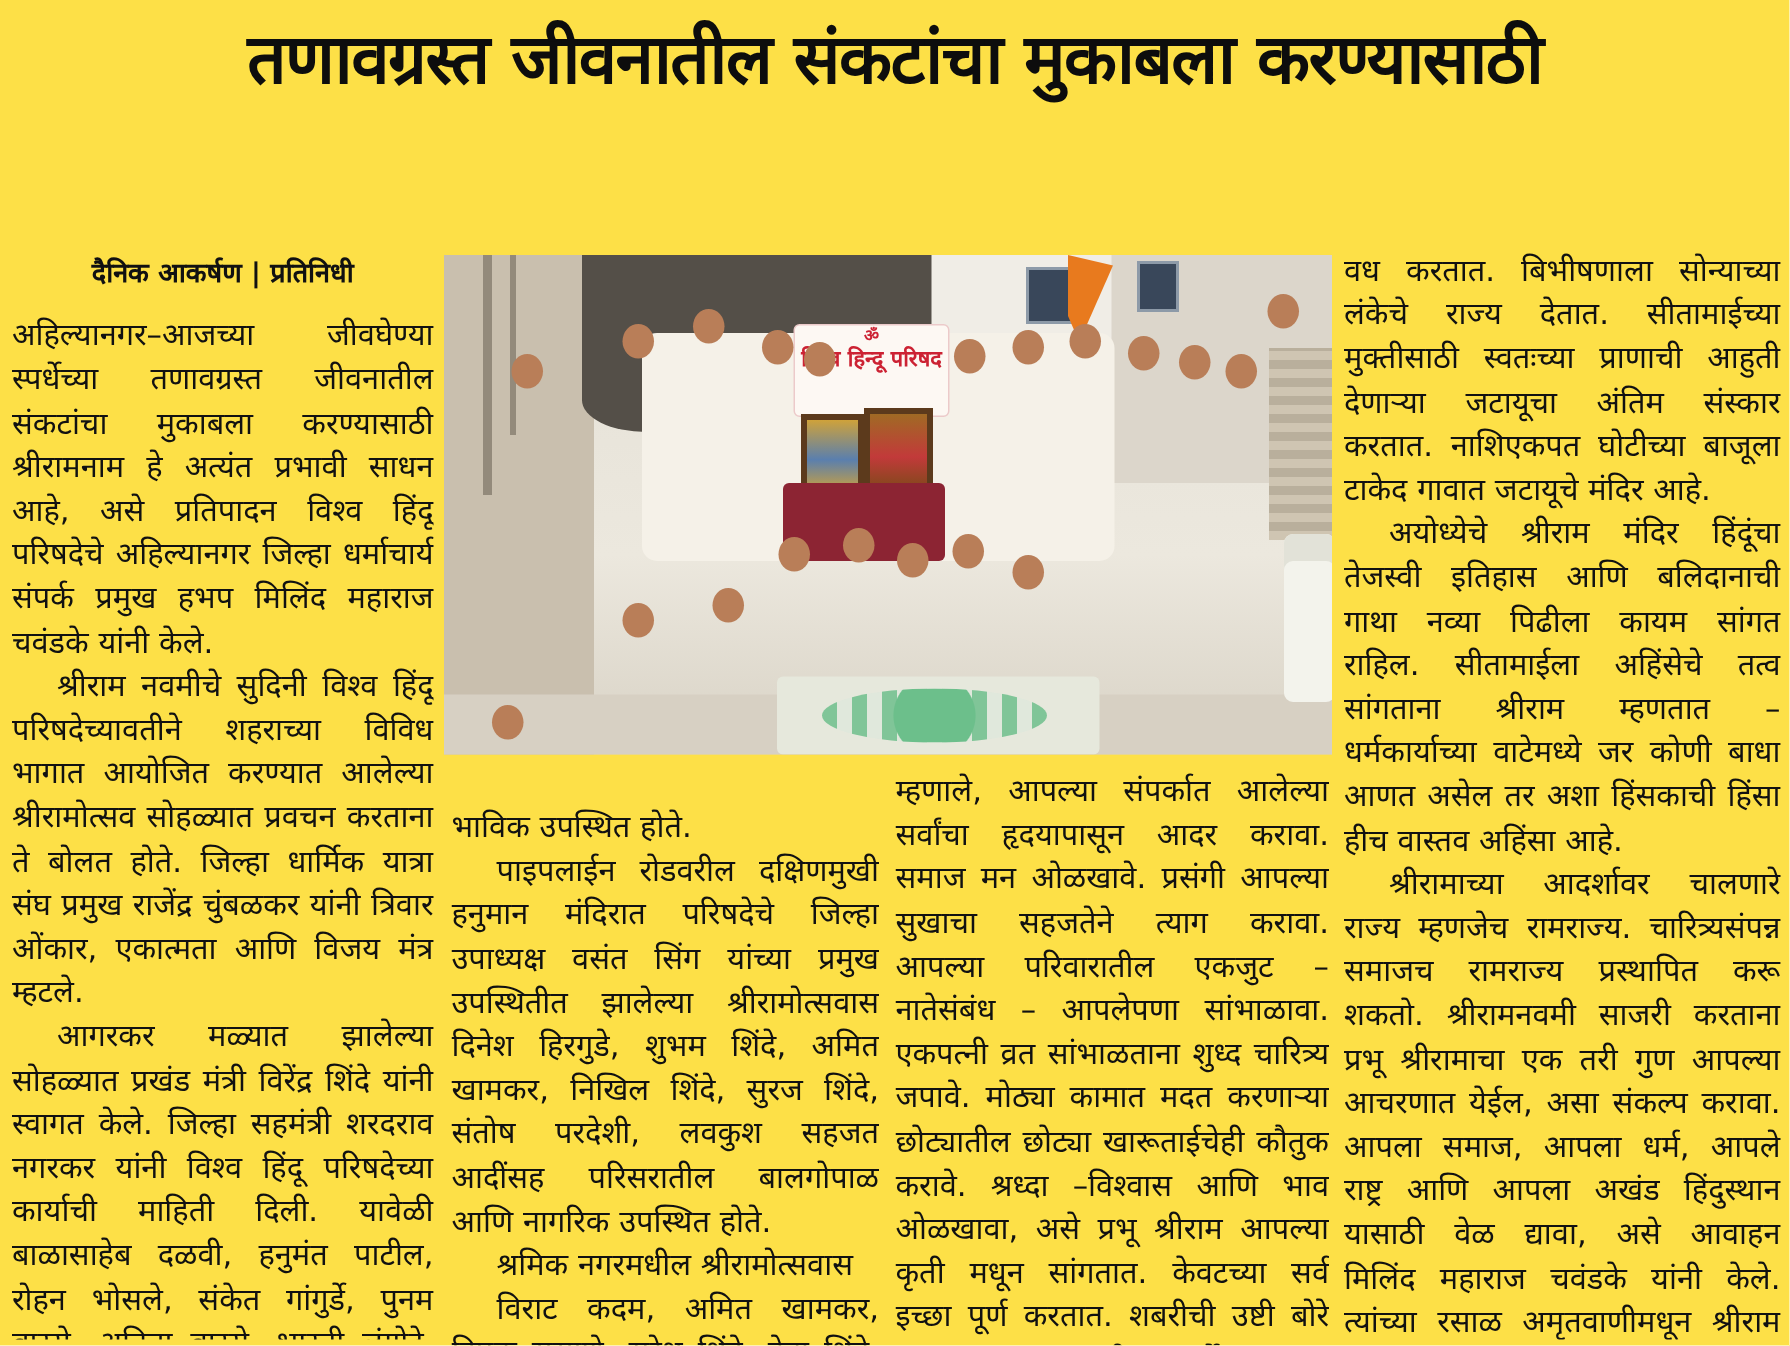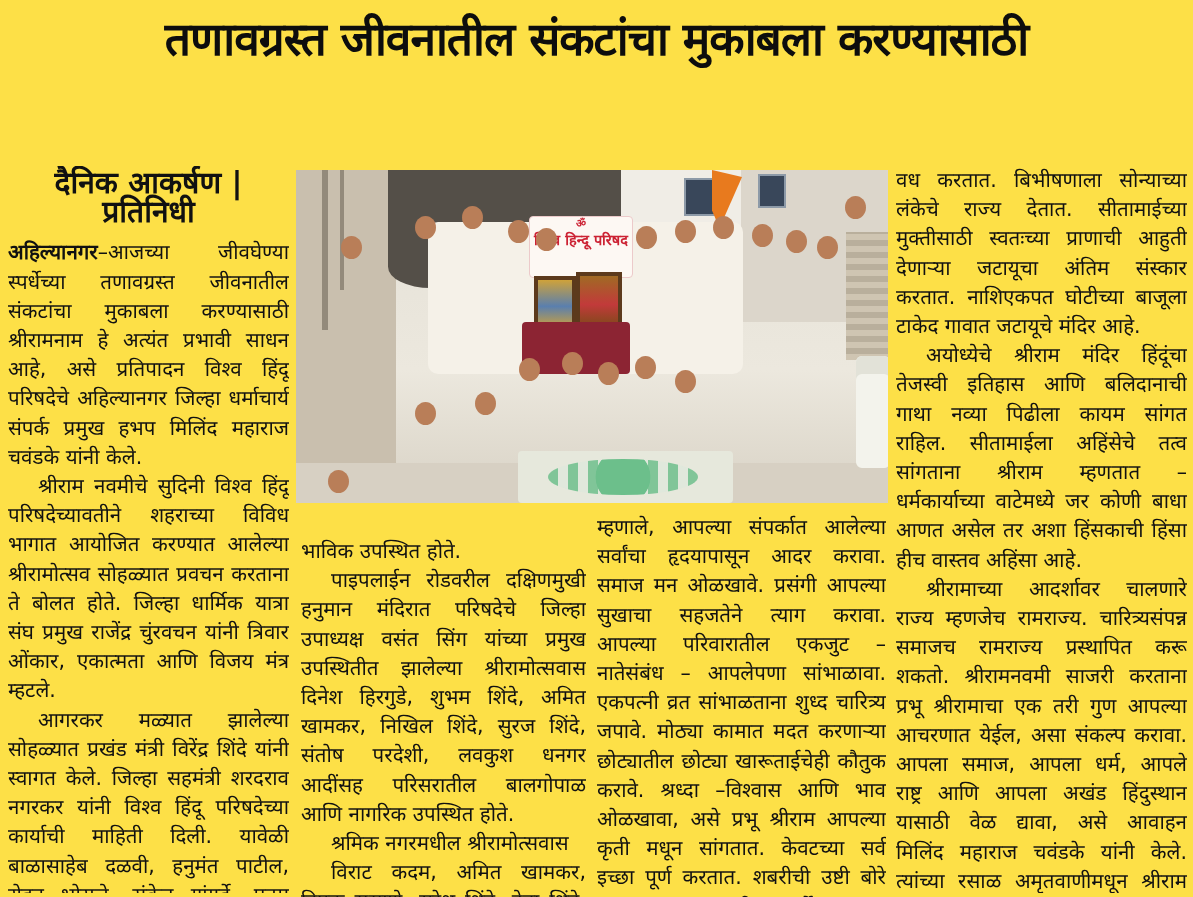--- a/index.html
+++ b/index.html
@@ -7,24 +7,24 @@
         font-family:"DejaVu Sans",sans-serif;color:#111;}
   
   .headline{position:absolute;left:0;top:4px;width:100%;text-align:center;
             font-weight:700;font-size:46px;line-height:71px;color:#0d0d0d;letter-spacing:-1px;}
   
   .col{position:absolute;font-size:20.5px;line-height:29.2px;text-align:justify;overflow:hidden;}
   .col1{left:8px;top:166px;width:281px;height:727px;}
   .col2{left:301px;top:537px;width:285px;height:384px;}
   .col3{left:597px;top:513px;width:289px;height:384px;}
   .col4{left:896px;top:166px;width:291px;height:727px;}
-  .byline{font-weight:700;text-align:center;font-size:30px;margin:2px 0 12px 0;text-indent:0;}
+  .byline{font-weight:700;text-align:center;font-size:18px;margin:2px 0 12px 0;text-indent:0;}
   .para{margin:0;text-indent:30px;}
   .para.flush{text-indent:0;}
-  .bold{font-weight:700;}
+  .bold{font-weight:400;}
   
   .photo{position:absolute;left:296px;top:170px;width:592px;height:333px;overflow:hidden;
          background:linear-gradient(#e4e0d6,#ece8de 60%,#d8d2c5);}
   .photo *{position:absolute;}
   .wall-left{left:0;top:0;width:100px;height:333px;background:#c9bfae;}
   .pipe{background:#938a7b;}
   .rock{left:92px;top:0;width:238px;height:118px;background:#544f48;border-radius:0 0 45% 18%;}
   .bldg-mid{left:325px;top:0;width:125px;height:98px;background:#f0ede6;}
   .bldg-right{left:445px;top:0;width:147px;height:152px;background:#dcd6cb;}
   .win{background:#39475a;border:2px solid #8d9aa8;}
@@ -61,21 +61,21 @@
 
 <div class="page">
 
   <div class="headline">
     <div>तणावग्रस्त जीवनातील संकटांचा मुकाबला करण्यासाठी</div>
   </div>
 
   <div class="col col1">
     <div class="byline">दैनिक आकर्षण | प्रतिनिधी</div>
     <p class="para flush"><span class="bold">अहिल्यानगर</span><span>–आजच्या जीवघेण्या स्पर्धेच्या तणावग्रस्त जीवनातील संकटांचा मुकाबला करण्यासाठी श्रीरामनाम हे अत्यंत प्रभावी साधन आहे, असे प्रतिपादन विश्व हिंदू परिषदेचे अहिल्यानगर जिल्हा धर्माचार्य संपर्क प्रमुख हभप मिलिंद महाराज चवंडके यांनी केले.</span></p>
-    <p class="para">श्रीराम नवमीचे सुदिनी विश्व हिंदू परिषदेच्यावतीने शहराच्या विविध भागात आयोजित करण्यात आलेल्या श्रीरामोत्सव सोहळ्यात प्रवचन करताना ते बोलत होते. जिल्हा धार्मिक यात्रा संघ प्रमुख राजेंद्र चुंरवचन यांनी त्रिवार ओंकार, एकात्मता आणि विजय मंत्र म्हटले.</p>
+    <p class="para">श्रीराम नवमीचे सुदिनी विश्व हिंदू परिषदेच्यावतीने शहराच्या विविध भागात आयोजित करण्यात आलेल्या श्रीरामोत्सव सोहळ्यात प्रवचन करताना ते बोलत होते. जिल्हा धार्मिक यात्रा संघ प्रमुख राजेंद्र चुंबळकर यांनी त्रिवार ओंकार, एकात्मता आणि विजय मंत्र म्हटले.</p>
     <p class="para">आगरकर मळ्यात झालेल्या सोहळ्यात प्रखंड मंत्री विरेंद्र शिंदे यांनी स्वागत केले. जिल्हा सहमंत्री शरदराव नगरकर यांनी विश्व हिंदू परिषदेच्या कार्याची माहिती दिली. यावेळी बाळासाहेब दळवी, हनुमंत पाटील, रोहन भोसले, संकेत गांगुर्डे, पुनम बारसे, अनिता बारसे, भारती लंगोटे, वृषाली भोसले, नलिनी बसापुरे, सविता बारसे, महानंदा बारसे, आशा जाधव, उज्वला डांगे, निर्मला ढोले यांच्यासह परिसरातील</p>
   </div>
 
   <div class="photo">
     <div class="wall-left"></div>
     <div class="pipe" style="left:26px;top:0;width:6px;height:160px;"></div>
     <div class="pipe" style="left:44px;top:0;width:4px;height:120px;"></div>
     <div class="rock"></div>
     <div class="bldg-mid"></div>
     <div class="bldg-right"></div>
@@ -176,21 +176,21 @@
         <b class="b"></b>
       </div>
     <div class="fig sit" style="left:20px;top:300px;width:44px;height:33px;--c:#8a9a40;">
         <i class="h"></i>
         <b class="b"></b>
       </div>
   </div>
 
   <div class="col col2">
     <p class="para flush">भाविक उपस्थित होते.</p>
-    <p class="para">पाइपलाईन रोडवरील दक्षिणमुखी हनुमान मंदिरात परिषदेचे जिल्हा उपाध्यक्ष वसंत सिंग यांच्या प्रमुख उपस्थितीत झालेल्या श्रीरामोत्सवास दिनेश हिरगुडे, शुभम शिंदे, अमित खामकर, निखिल शिंदे, सुरज शिंदे, संतोष परदेशी, लवकुश धनगर आदींसह परिसरातील बालगोपाळ आणि नागरिक उपस्थित होते.</p>
+    <p class="para">पाइपलाईन रोडवरील दक्षिणमुखी हनुमान मंदिरात परिषदेचे जिल्हा उपाध्यक्ष वसंत सिंग यांच्या प्रमुख उपस्थितीत झालेल्या श्रीरामोत्सवास दिनेश हिरगुडे, शुभम शिंदे, अमित खामकर, निखिल शिंदे, सुरज शिंदे, संतोष परदेशी, लवकुश सहजत आदींसह परिसरातील बालगोपाळ आणि नागरिक उपस्थित होते.</p>
     <p class="para">श्रमिक नगरमधील श्रीरामोत्सवास</p>
     <p class="para">विराट कदम, अमित खामकर, दिपक ससाणे, सुरेश शिंदे, देवा शिंदे, बाबासाहेब शिंदे यांचेसह परिसरातील भाविक उपस्थित होते.</p>
 
   </div>
 
   <div class="col col3">
     <p class="para flush">म्हणाले, आपल्या संपर्कात आलेल्या सर्वांचा हृदयापासून आदर करावा. समाज मन ओळखावे. प्रसंगी आपल्या सुखाचा सहजतेने त्याग करावा. आपल्या परिवारातील एकजुट – नातेसंबंध – आपलेपणा सांभाळावा. एकपत्नी व्रत सांभाळताना शुध्द चारित्र्य जपावे. मोठ्या कामात मदत करणाऱ्या छोट्यातील छोट्या खारूताईचेही कौतुक करावे. श्रध्दा –विश्वास आणि भाव ओळखावा, असे प्रभू श्रीराम आपल्या कृती मधून सांगतात. केवटच्या सर्व इच्छा पूर्ण करतात. शबरीची उष्टी बोरे खाऊन भाव– भक्तीला सर्वोच्च महत्त्व देतात. सुग्रीवाला दिलेले मैत्रीचे वचन निभावताना वालीचा</p>
   </div>
 
   <div class="col col4">

